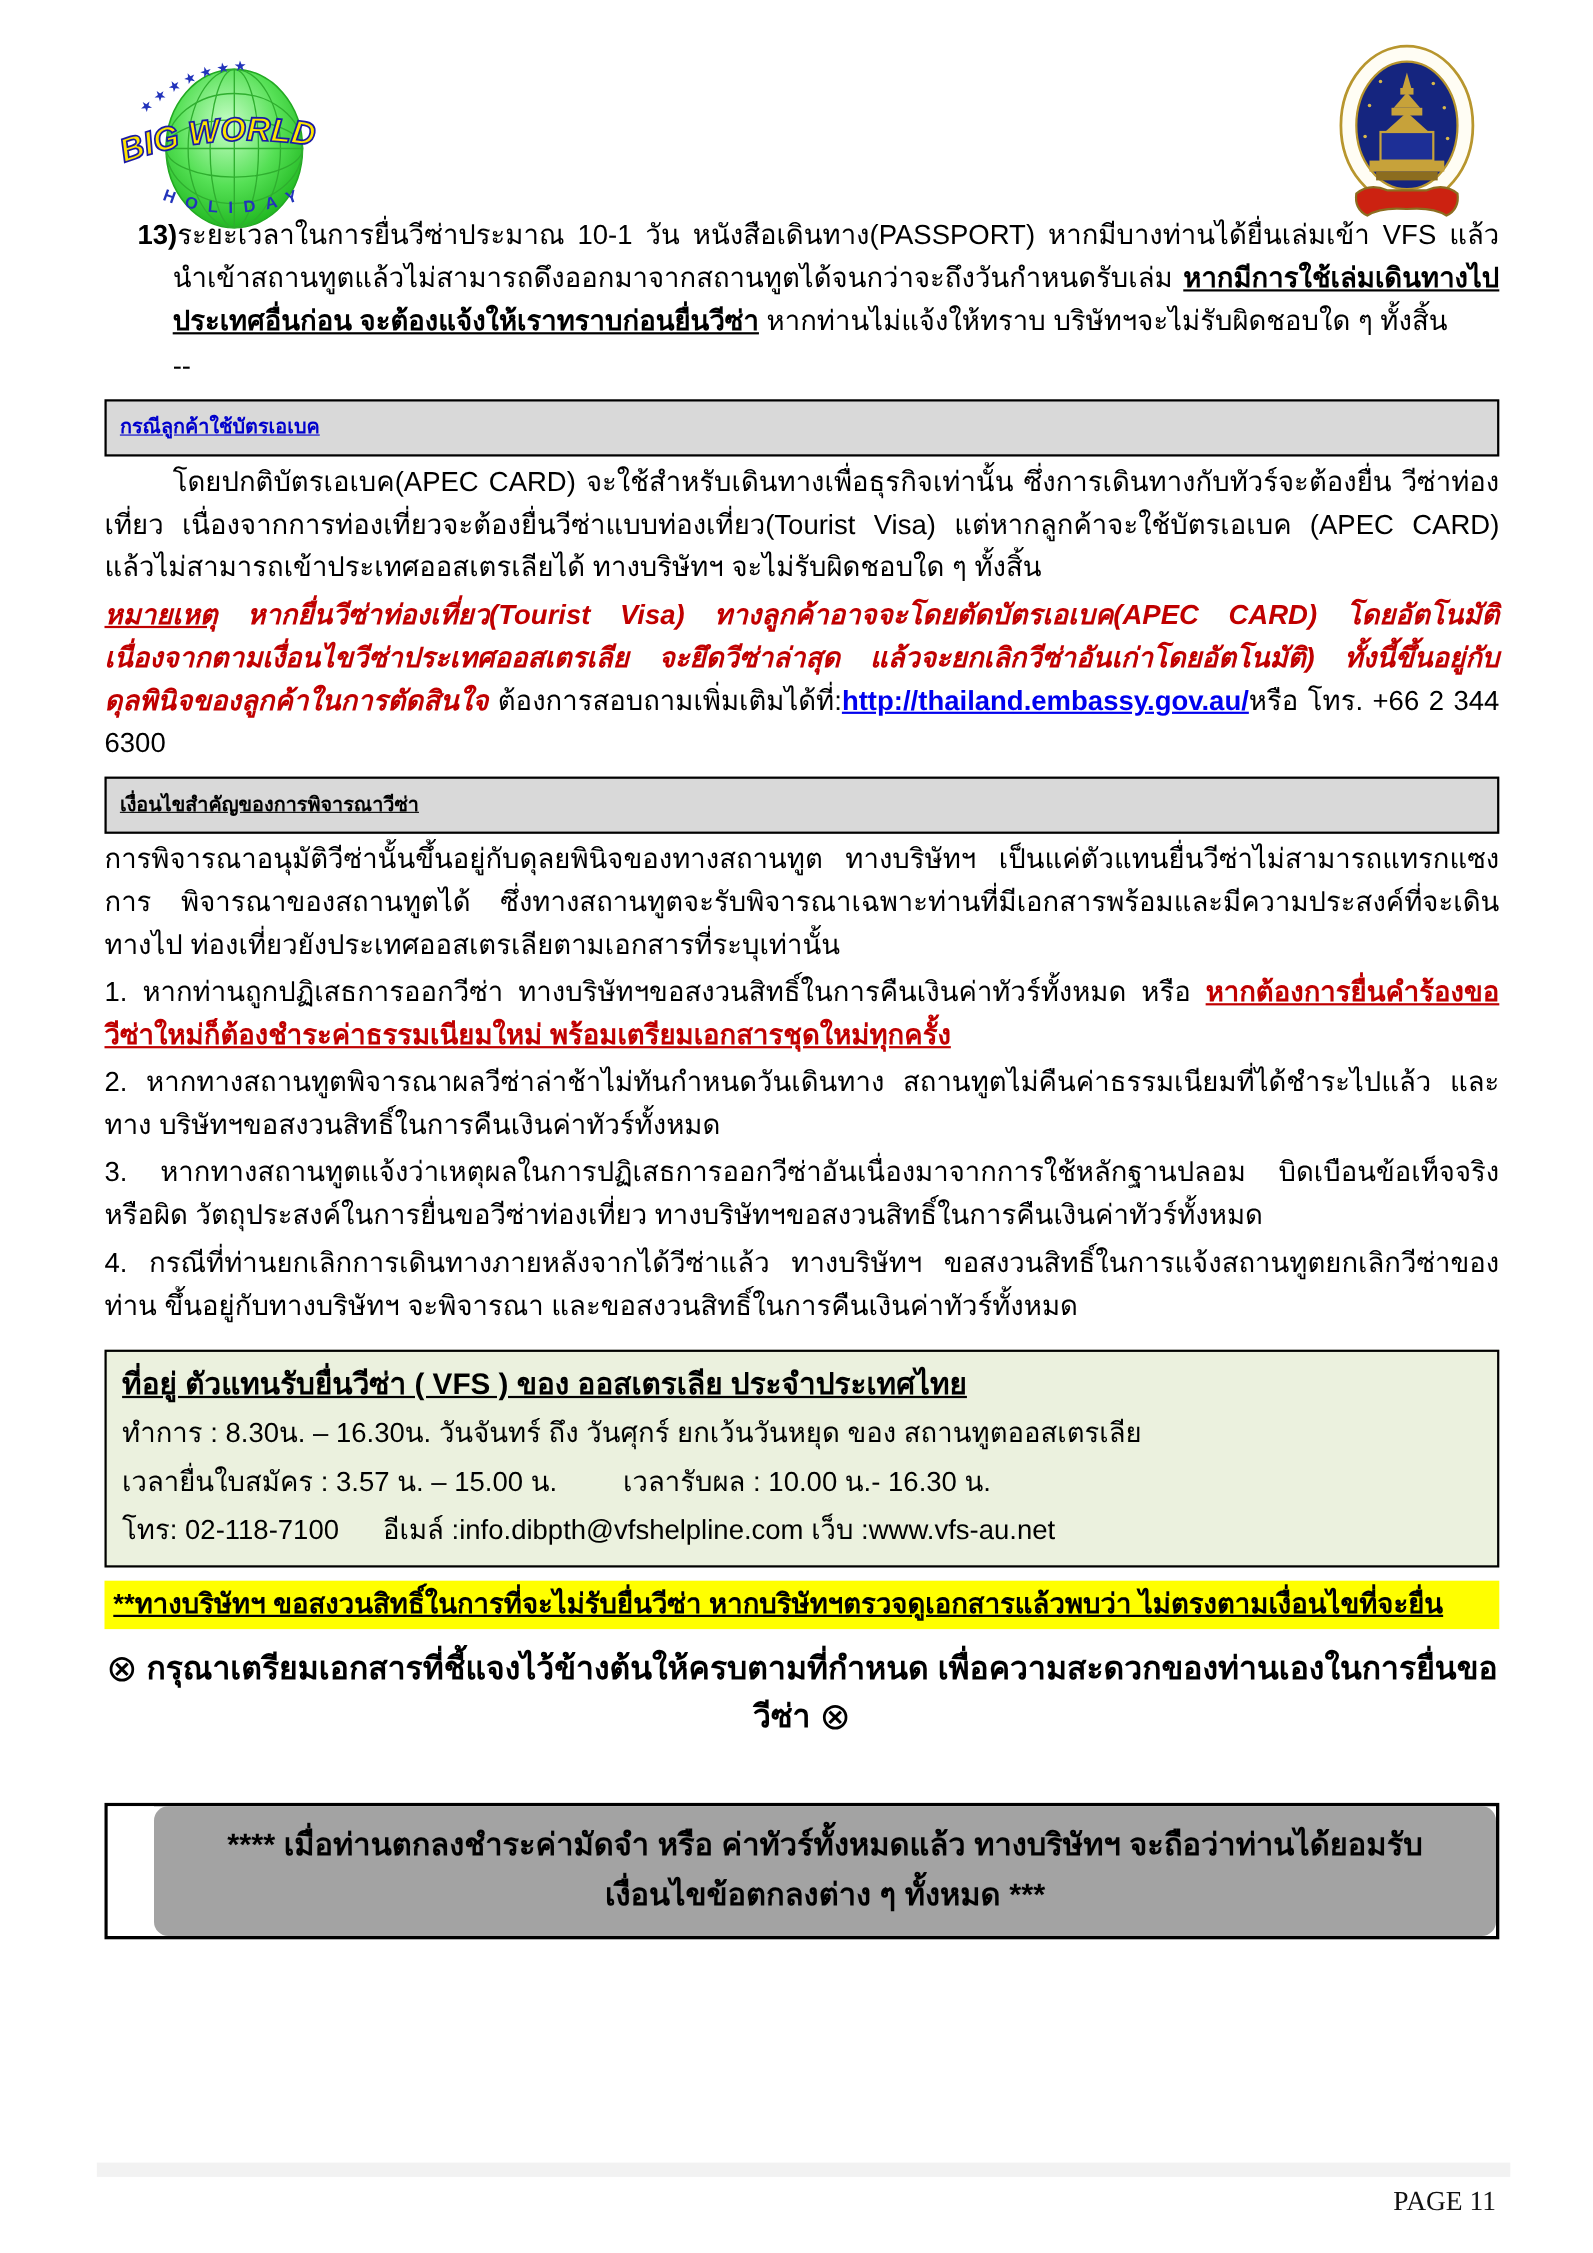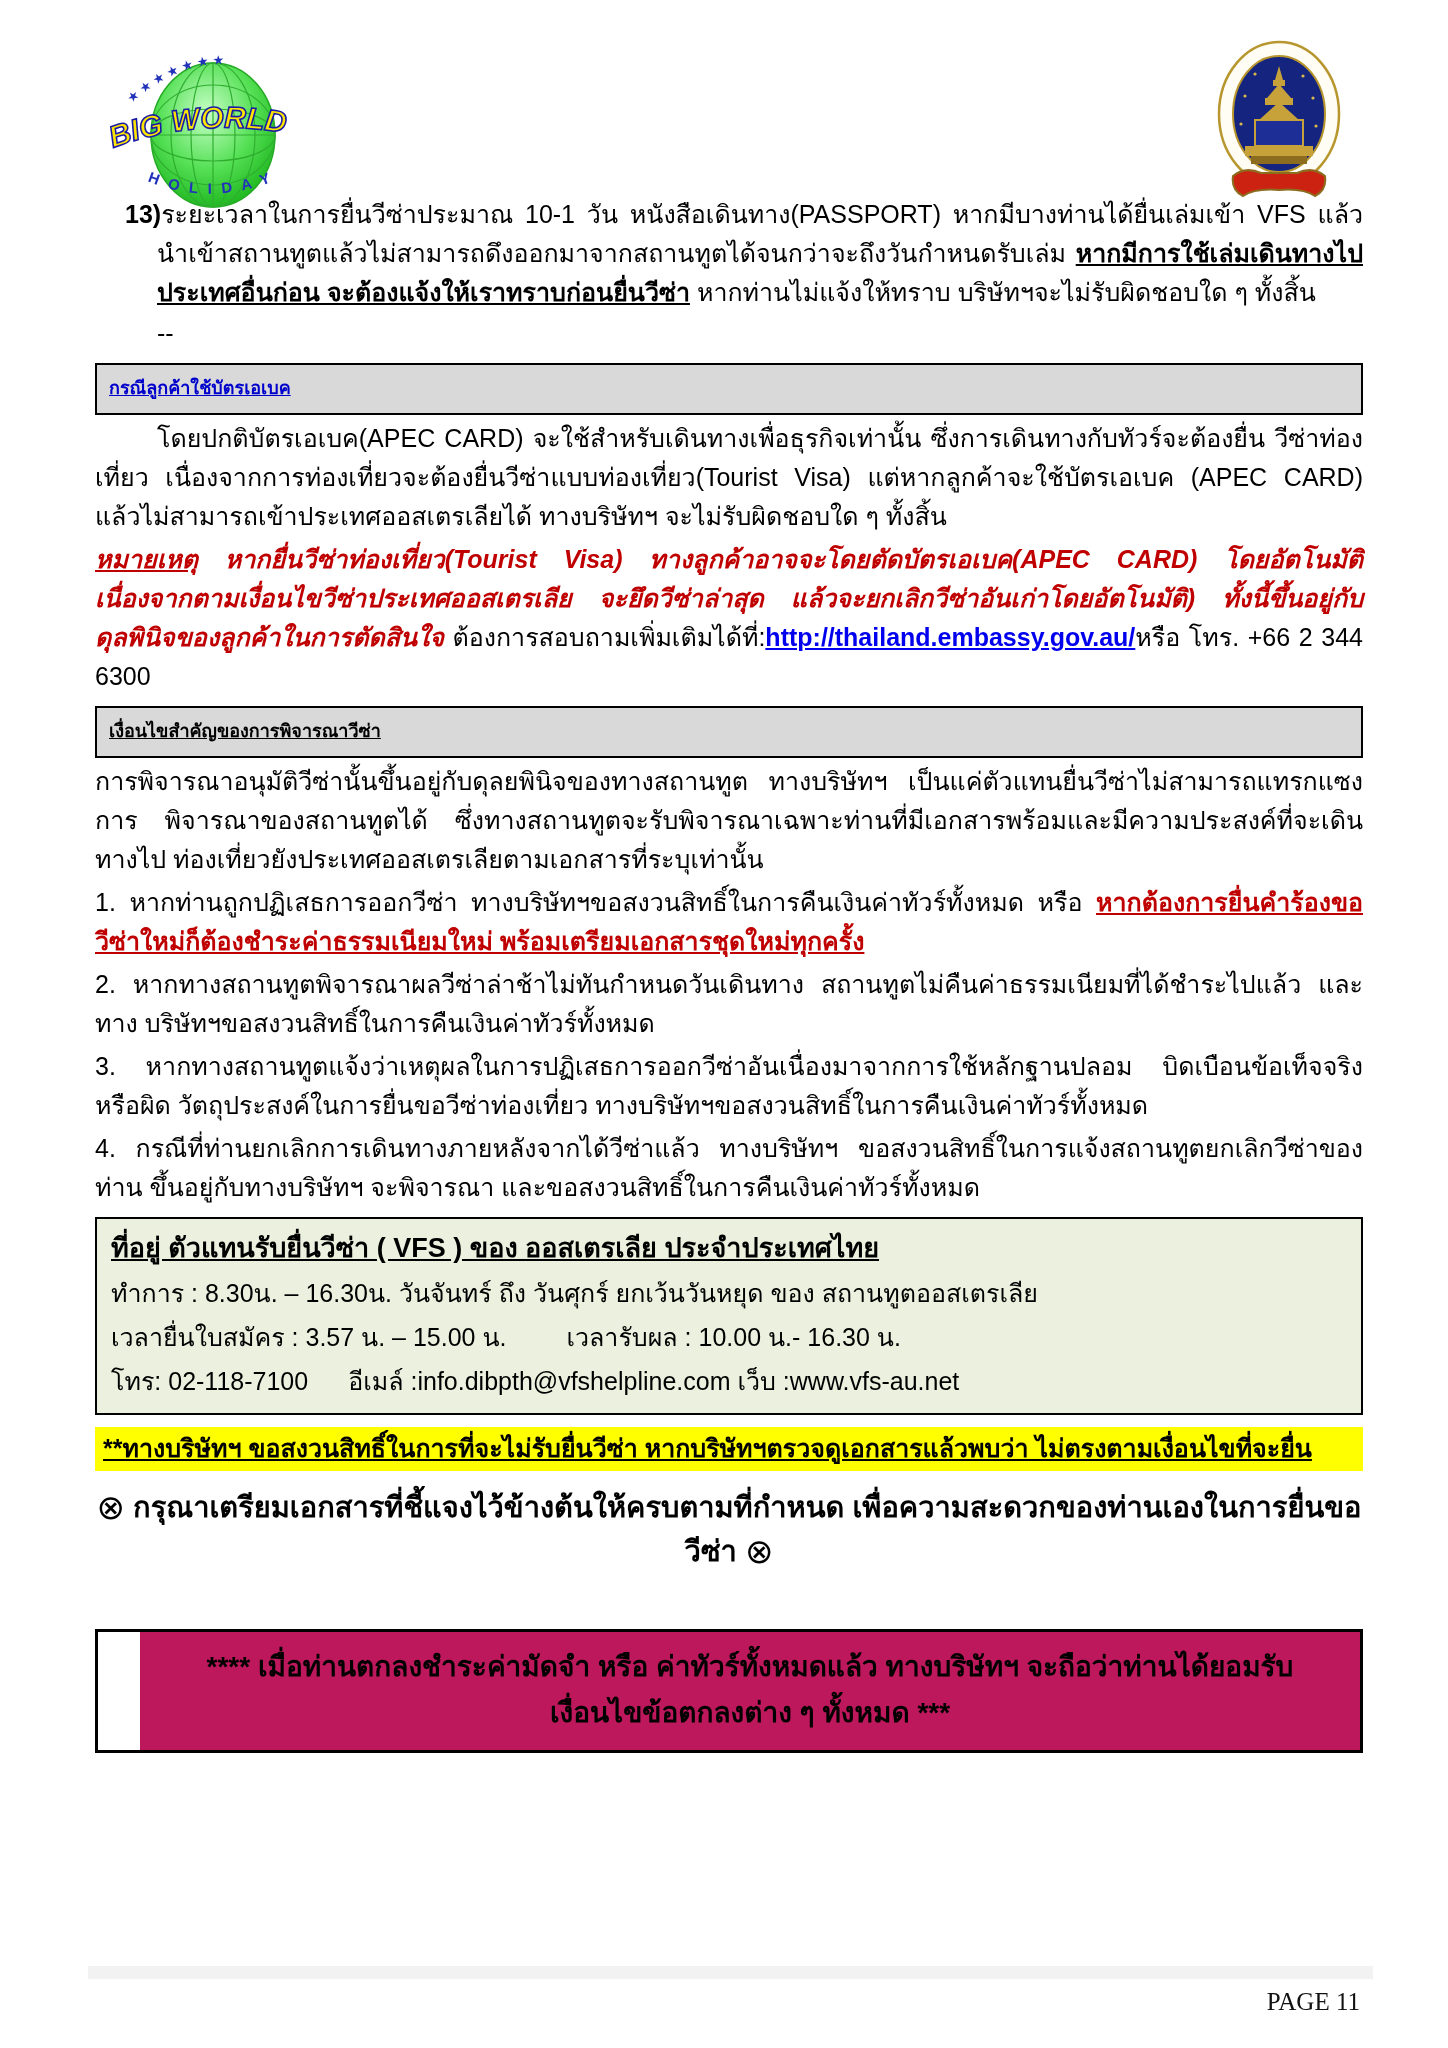--- a/index.html
+++ b/index.html
@@ -30,42 +30,43 @@
   .section-bar {
     border:2px solid #000; background:#d9d9d9;
     padding:5px 12px 7px 12px; margin:10px 0 4px 0;
   }
   .section-bar span { font-size:18px; font-weight:bold; text-decoration:underline; line-height:36px; }
   .indent-first { text-indent:62px; }
   .note { margin-top:4px; }
   .num-item { margin-top:4px; }
   .vfs-box {
     border:2px solid #000; background:#ebf1de;
-    padding:6px 14px 10px 14px; margin-top:10px;
+    padding:6px 14px 10px 14px; margin-top:20px;
   }
   .vfs-box .vfs-line { font-size:25px; line-height:44px; text-align:left; }
   .vfs-title { font-size:27px; font-weight:bold; text-decoration:underline; line-height:46px; }
   .gap-wide { display:inline-block; width:60px; }
   .gap-med { display:inline-block; width:40px; }
   .yellow-strip {
     background:#ffff00; margin-top:12px; padding:4px 8px 6px 8px;
   }
   .yellow-strip span { font-size:25px; font-weight:bold; text-decoration:underline; line-height:34px; }
   .reminder {
     text-align:center; font-size:29px; font-weight:bold;
     margin-top:14px; line-height:44px;
   }
   .reminder .sym { font-size:34px; font-weight:normal; vertical-align:-2px; }
   .agreement {
     border:3px solid #000; display:flex; margin-top:56px; min-height:110px;
   }
   .agreement .white-strip { width:42px; background:#ffffff; }
   .agreement .orange-area {
-    flex:1; background:#be185d; text-align:center;
+    flex:1; background:#a3a3a3; text-align:center;
     padding:12px 20px 14px 20px;
+    border-radius:13px;
   }
   .agreement .orange-area div { font-size:28px; font-weight:bold; line-height:46px; text-align:center; }
   .footer-bar {
     position:absolute; left:88px; right:75px; top:1966px; height:13px; background:#f2f2f2;
   }
   .page-num {
     position:absolute; right:88px; top:1988px;
     font-family:"Liberation Serif","DejaVu Serif",serif;
     font-size:25px; color:#111;
   }

